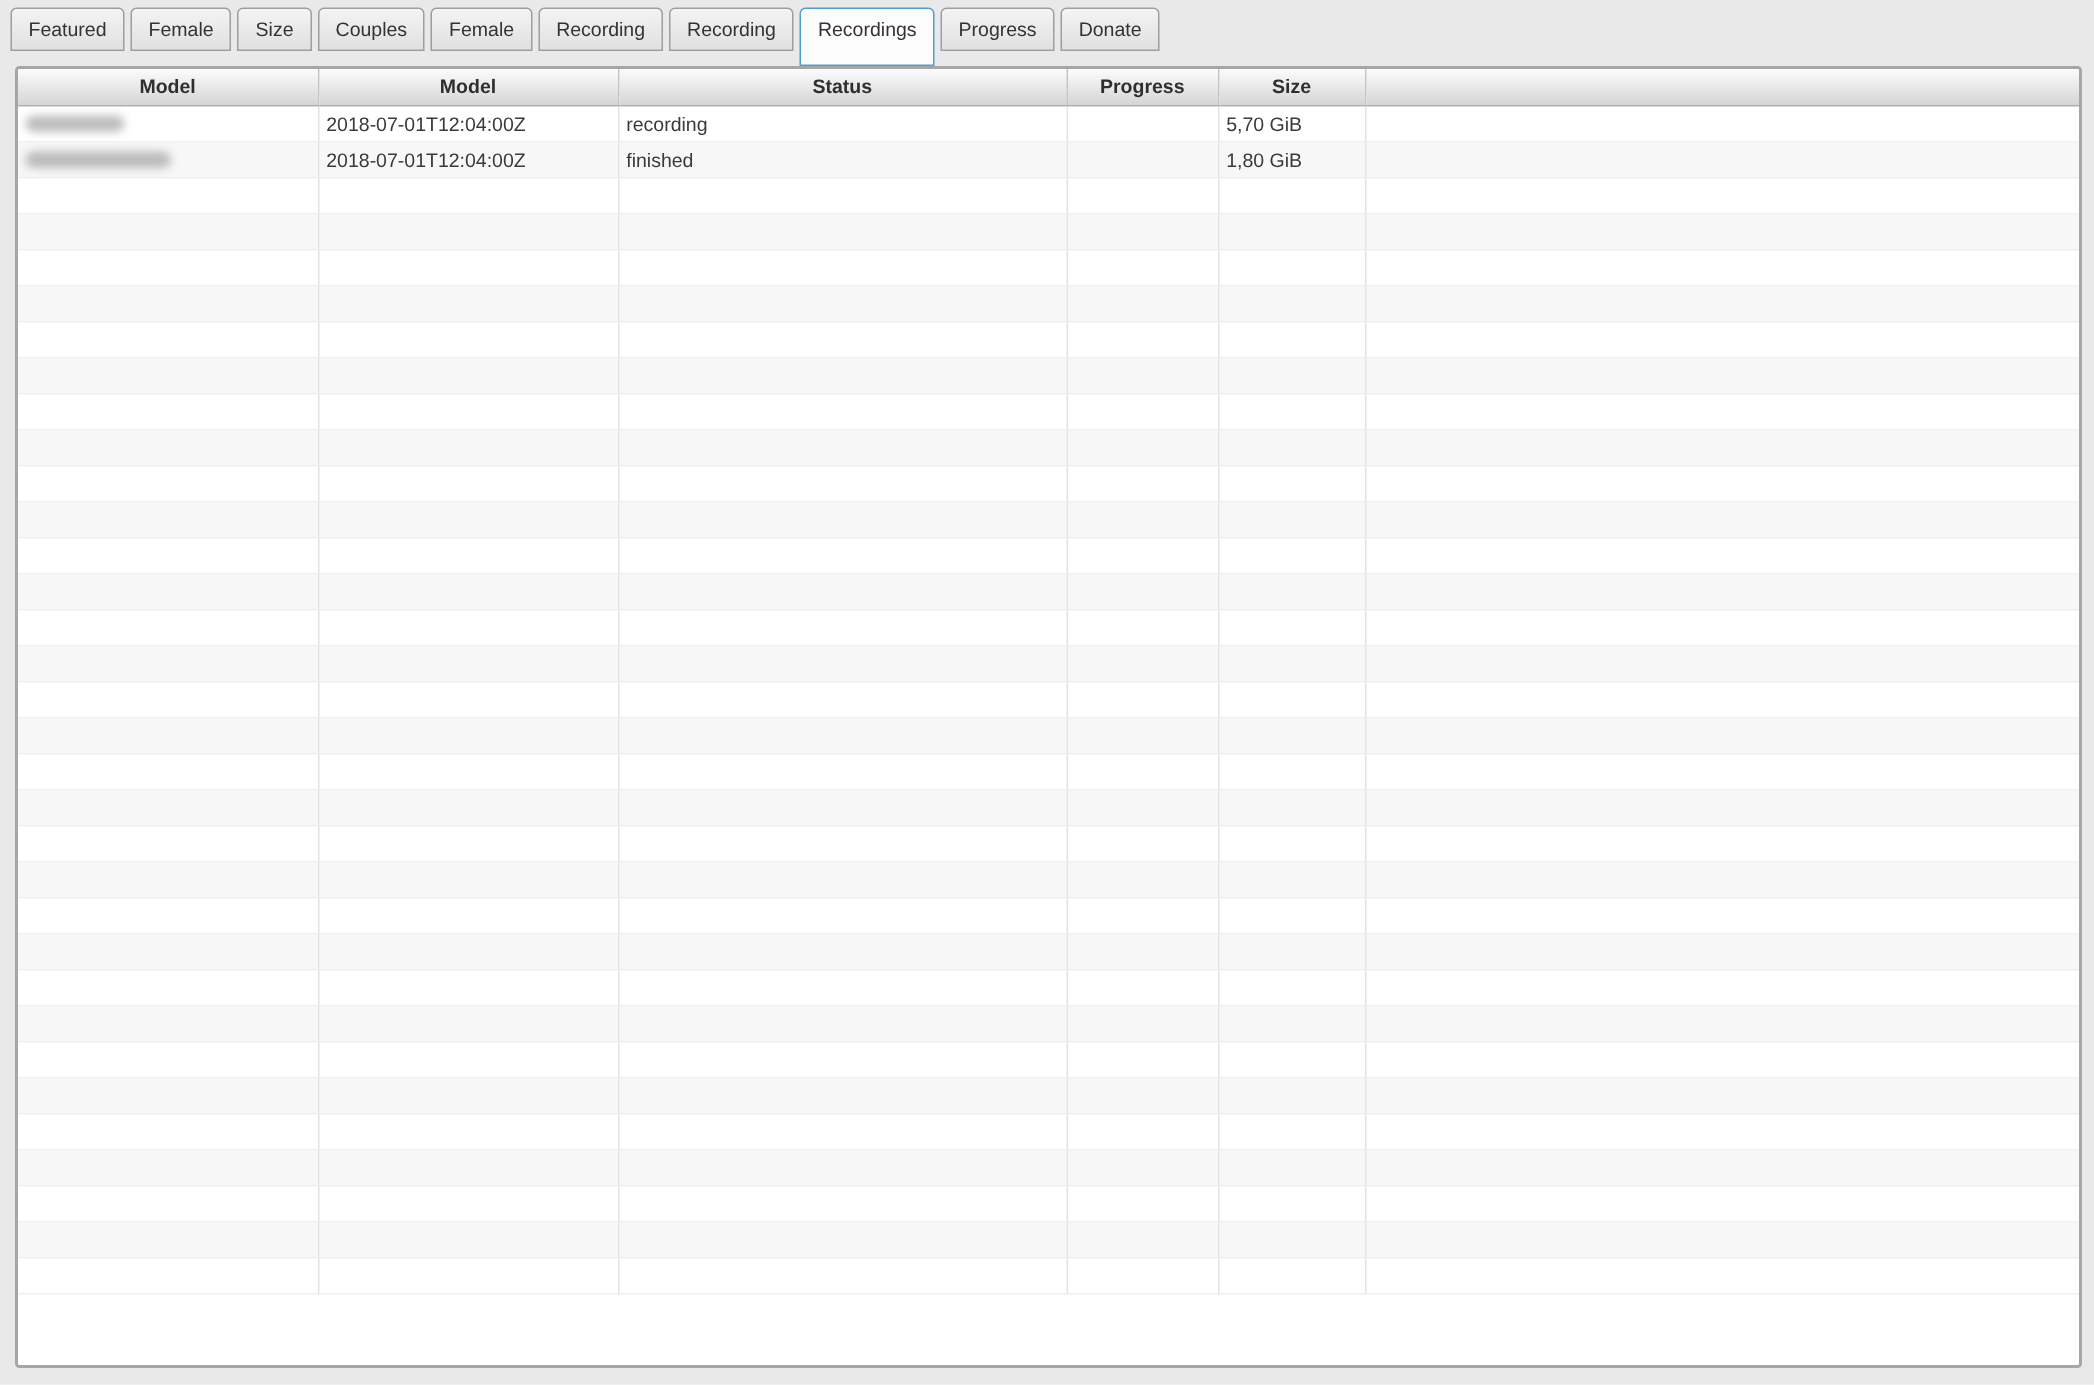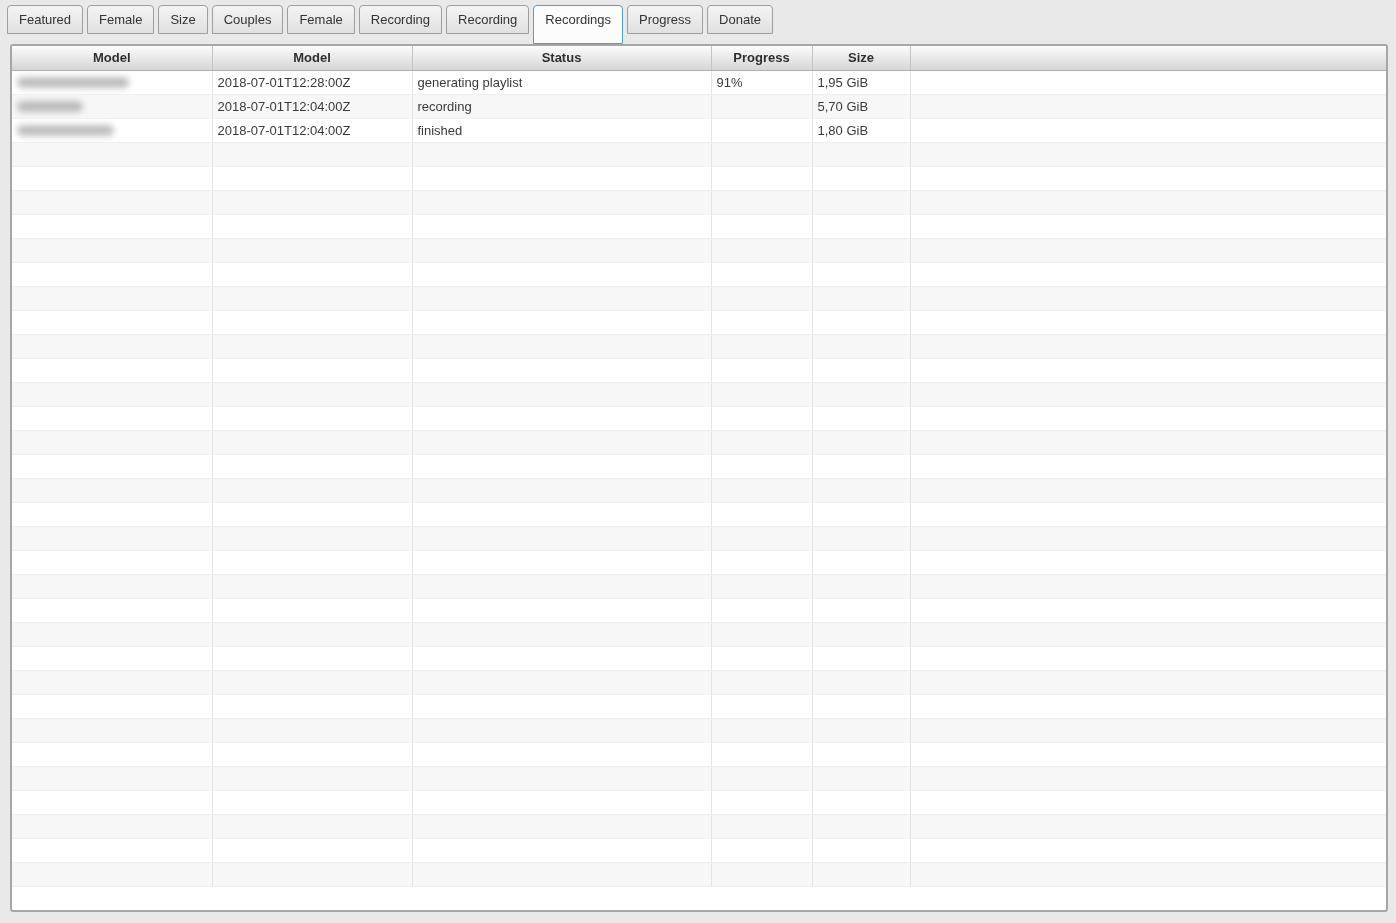--- a/index.html
+++ b/index.html
@@ -128,28 +128,20 @@
           <th>Model</th>
           <th>Model</th>
           <th>Status</th>
           <th>Progress</th>
           <th>Size</th>
           <th></th>
         </tr>
     </thead>
     <tbody>
         <tr>
-          <td><span class="redacted" style="width: 112px;"></span></td>
-          <td>2018-07-01T12:28:00Z</td>
-          <td>generating playlist</td>
-          <td>91%</td>
-          <td>1,95 GiB</td>
-          <td></td>
-        </tr>
-        <tr>
           <td><span class="redacted" style="width: 66px;"></span></td>
           <td>2018-07-01T12:04:00Z</td>
           <td>recording</td>
           <td></td>
           <td>5,70 GiB</td>
           <td></td>
         </tr>
         <tr>
           <td><span class="redacted" style="width: 97px;"></span></td>
           <td>2018-07-01T12:04:00Z</td>

